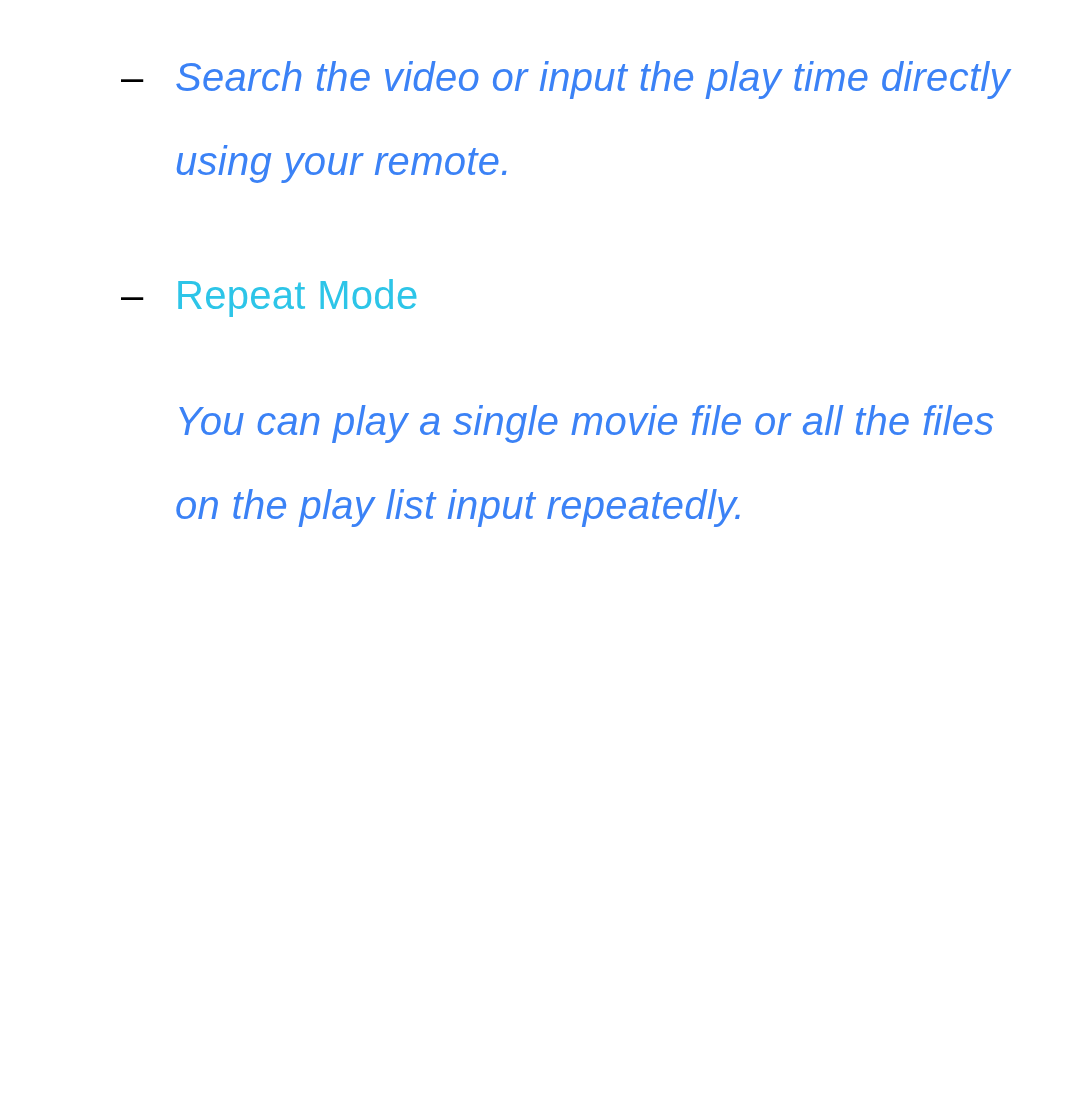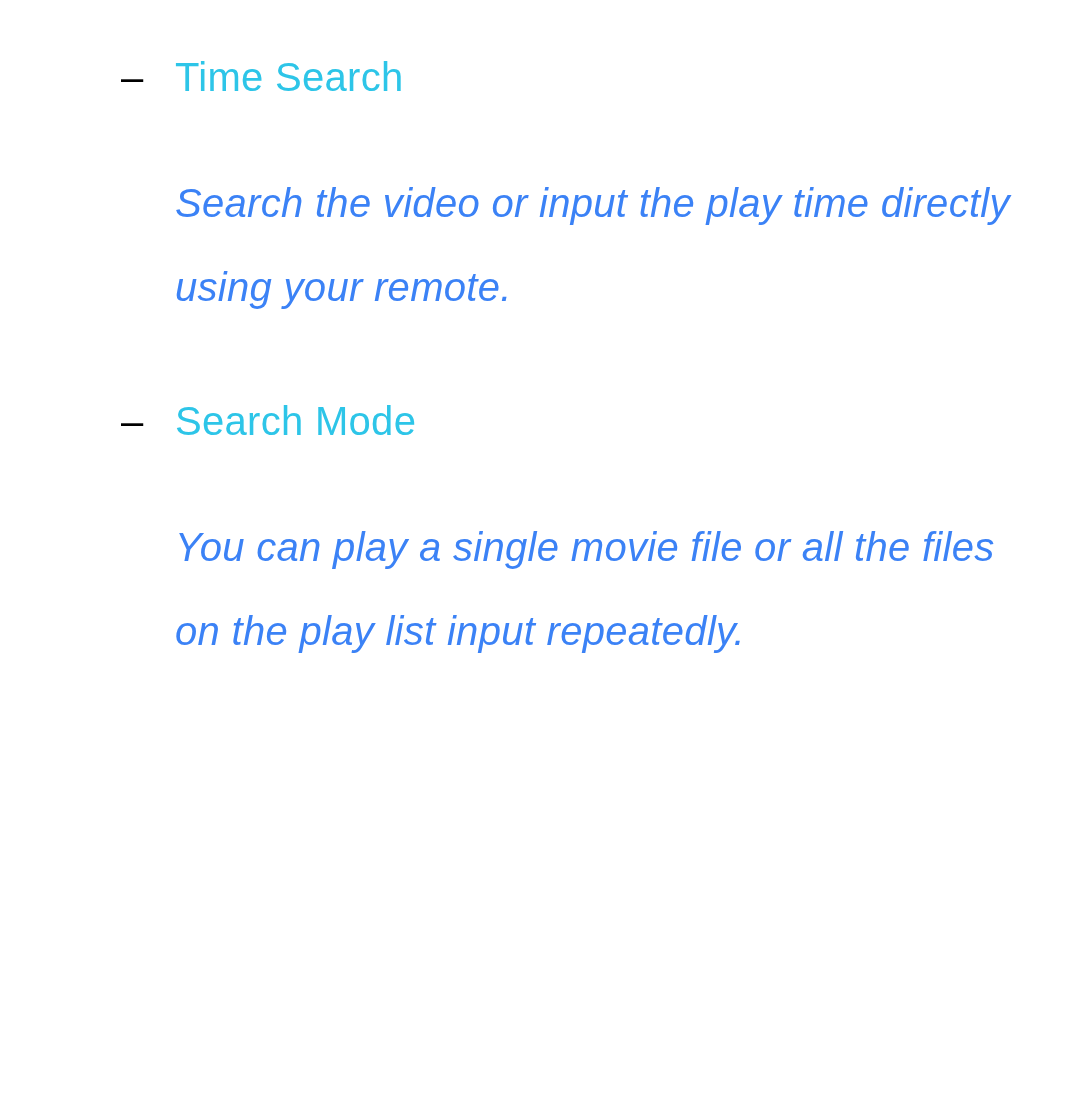--- a/index.html
+++ b/index.html
@@ -44,22 +44,21 @@
       font-style: italic;
     }
   </style>
 </head>
 <body>
 
 <div class="content">
 
   <div class="list-item">
     <span class="bullet">–</span>
-    <div class="item-title">Time Search</div>
     <div class="item-body">Search the video or input the play time directly using your remote.</div>
   </div>
 
   <div class="list-item">
     <span class="bullet">–</span>
-    <div class="item-title">Search Mode</div>
+    <div class="item-title">Repeat Mode</div>
     <div class="item-body">You can play a single movie file or all the files on the play list input repeatedly.</div>
   </div>
 </div>
 
 </body></html>

